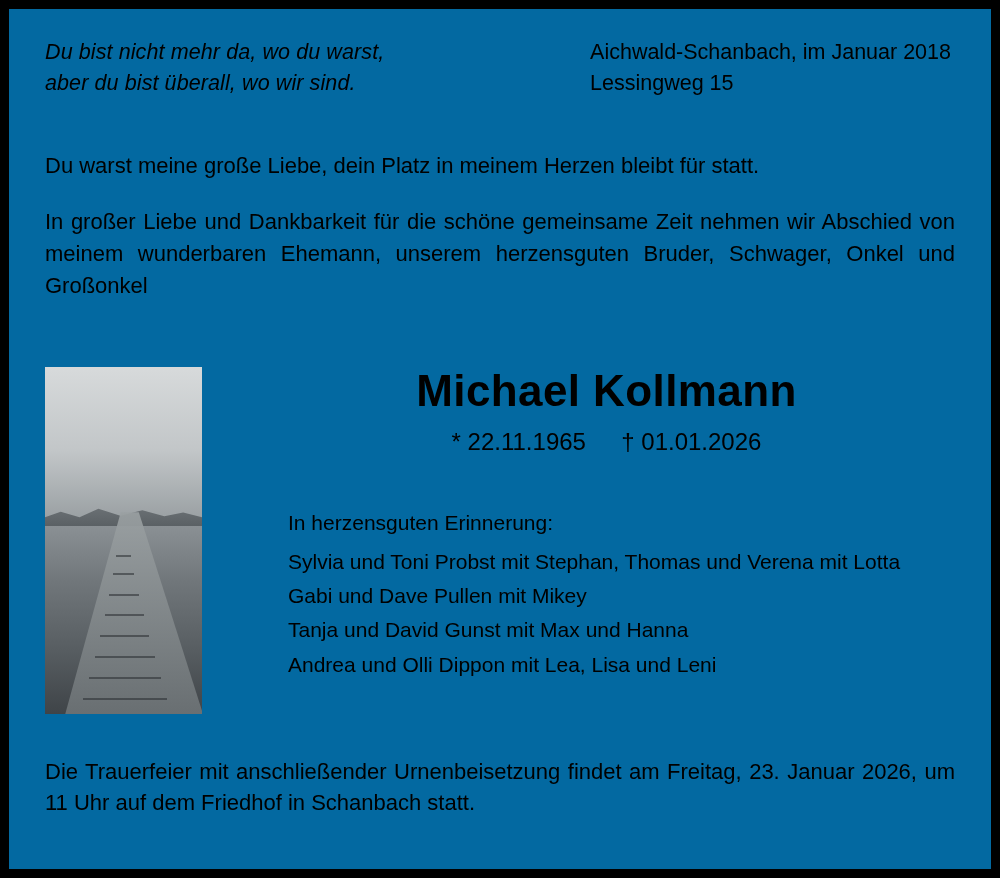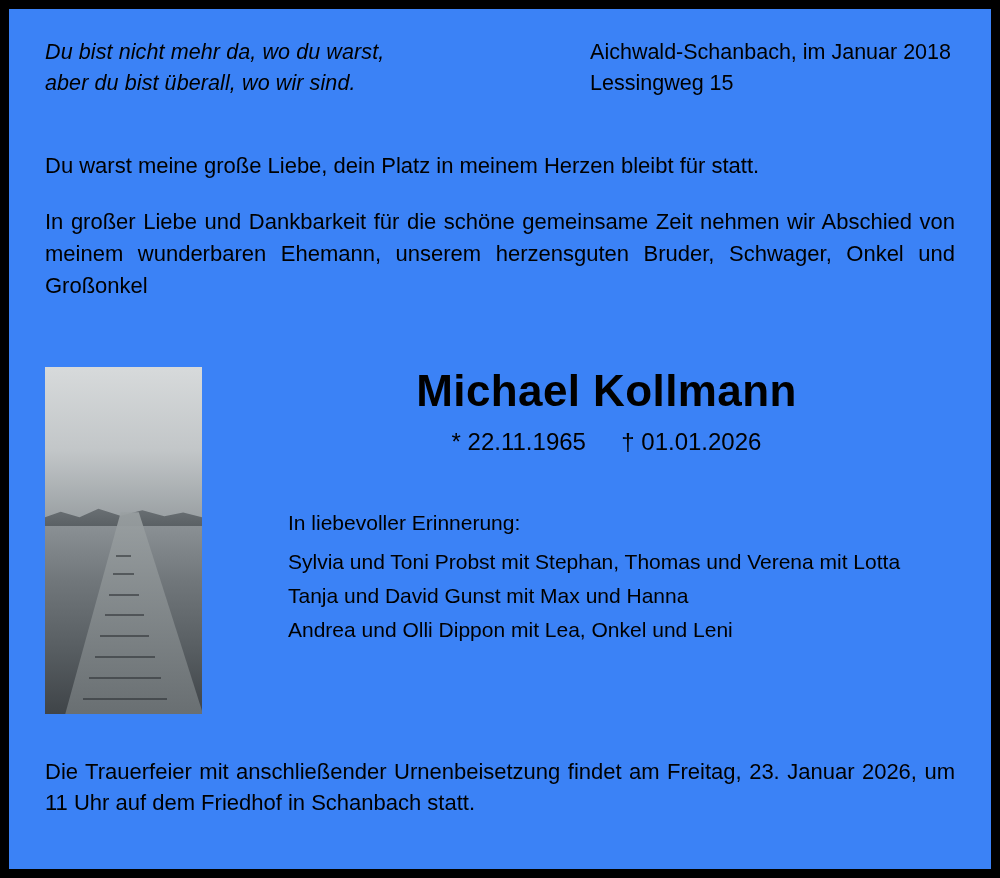--- a/index.html
+++ b/index.html
@@ -12,21 +12,21 @@
     height: 878px;
     font-family: "Liberation Sans", sans-serif;
     color: #000000;
     overflow: hidden;
   }
   .notice {
     position: relative;
     box-sizing: border-box;
     width: 1000px;
     height: 878px;
-    background: #3b82f6;
+    background: #0369a1;
     border: 9px solid #000000;
     padding: 28px 36px 0 36px;
   }
 
   
   .header {
     display: flex;
     justify-content: space-between;
     align-items: flex-start;
   }
@@ -180,23 +180,24 @@
 
     <div class="name-block">
       <h1 class="deceased-name">Michael Kollmann</h1>
       <div class="dates">
         <span>* 22.11.1965</span>
         <span class="sep"></span>
         <span>† 01.01.2026</span>
       </div>
 
       <div class="mourners">
-        <div class="head">In liebevoller Erinnerung:</div>
+        <div class="head">In herzensguten Erinnerung:</div>
         <div>Sylvia und Toni Probst mit Stephan, Thomas und Verena mit Lotta</div>
+        <div>Gabi und Dave Pullen mit Mikey</div>
         <div>Tanja und David Gunst mit Max und Hanna</div>
-        <div>Andrea und Olli Dippon mit Lea, Onkel und Leni</div>
+        <div>Andrea und Olli Dippon mit Lea, Lisa und Leni</div>
       </div>
     </div>
   </div>
 
   <div class="footer">Die Trauerfeier mit anschließender Urnenbeisetzung findet am Freitag, 23. Januar 2026, um 11 Uhr auf dem Friedhof in Schanbach statt.</div>
 
 </div>
 
 </body></html>

